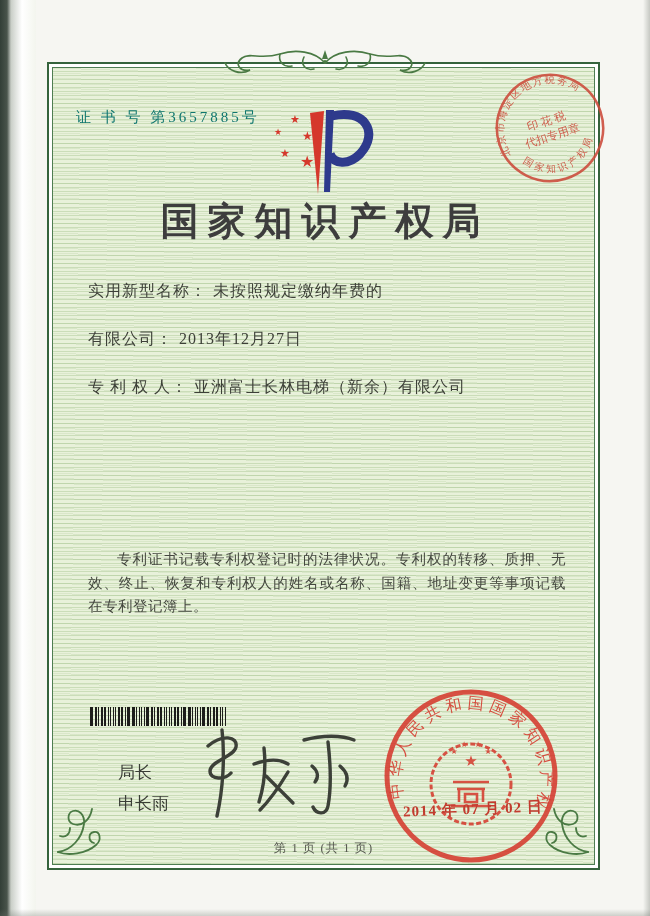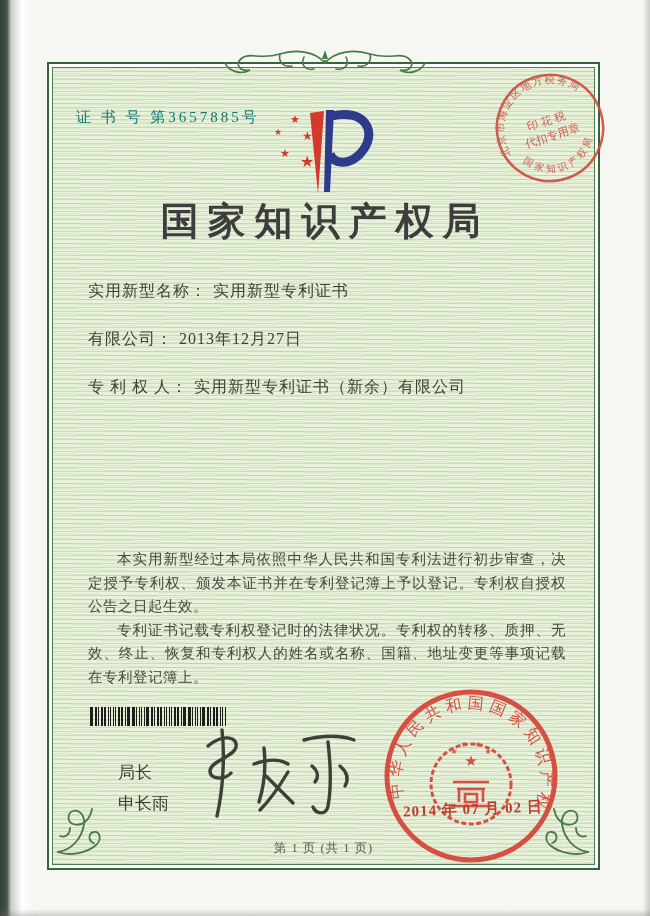--- a/index.html
+++ b/index.html
@@ -126,32 +126,31 @@
     <polygon points="42,7 56,5 50,88" fill="#d5382c"></polygon>
     <polygon points="58,4 66,4 62,86 56,86" fill="#2e3a8c"></polygon>
     <path d="M64,10 C96,2 112,26 92,48 C80,60 66,58 62,48" fill="none" stroke="#2e3a8c" stroke-width="9"></path>
   </svg>
 </div>
 
 <div class="title">国家知识产权局</div>
 
 <div class="fields">
   <div class="frow">
-    <span class="flabel">实用新型名称：</span><span class="fvalue">实用新型专利证书</span>
+    <span class="flabel">实用新型名称：</span><span class="fvalue">未按照规定缴纳年费的</span>
   </div>
   <div class="frow">
     <span class="flabel">有限公司：</span><span class="fvalue">2013年12月27日</span>
   </div>
   <div class="frow">
-    <span class="flabel">专 利 权 人：</span><span class="fvalue">实用新型专利证书（新余）有限公司</span>
+    <span class="flabel">专 利 权 人：</span><span class="fvalue">亚洲富士长林电梯（新余）有限公司</span>
   </div>
 </div>
 
 <div class="paragraphs">
-  <p>本实用新型经过本局依照中华人民共和国专利法进行初步审查，决定授予专利权、颁发本证书并在专利登记簿上予以登记。专利权自授权公告之日起生效。</p>
   <p>专利证书记载专利权登记时的法律状况。专利权的转移、质押、无效、终止、恢复和专利权人的姓名或名称、国籍、地址变更等事项记载在专利登记簿上。</p>
 </div>
 
 <div class="barcode"><span style="display:inline-block;height:100%;width:3px;background:#1d1d1b;margin-right:2px;vertical-align:top;"></span><span style="display:inline-block;height:100%;width:2px;background:#1d1d1b;margin-right:1px;vertical-align:top;"></span><span style="display:inline-block;height:100%;width:1px;background:#1d1d1b;margin-right:2px;vertical-align:top;"></span><span style="display:inline-block;height:100%;width:2px;background:#1d1d1b;margin-right:1px;vertical-align:top;"></span><span style="display:inline-block;height:100%;width:2px;background:#1d1d1b;margin-right:2px;vertical-align:top;"></span><span style="display:inline-block;height:100%;width:1px;background:#1d1d1b;margin-right:1px;vertical-align:top;"></span><span style="display:inline-block;height:100%;width:1px;background:#1d1d1b;margin-right:2px;vertical-align:top;"></span><span style="display:inline-block;height:100%;width:1px;background:#1d1d1b;margin-right:1px;vertical-align:top;"></span><span style="display:inline-block;height:100%;width:1px;background:#1d1d1b;margin-right:2px;vertical-align:top;"></span><span style="display:inline-block;height:100%;width:2px;background:#1d1d1b;margin-right:1px;vertical-align:top;"></span><span style="display:inline-block;height:100%;width:2px;background:#1d1d1b;margin-right:2px;vertical-align:top;"></span><span style="display:inline-block;height:100%;width:1px;background:#1d1d1b;margin-right:1px;vertical-align:top;"></span><span style="display:inline-block;height:100%;width:3px;background:#1d1d1b;margin-right:2px;vertical-align:top;"></span><span style="display:inline-block;height:100%;width:3px;background:#1d1d1b;margin-right:1px;vertical-align:top;"></span><span style="display:inline-block;height:100%;width:1px;background:#1d1d1b;margin-right:2px;vertical-align:top;"></span><span style="display:inline-block;height:100%;width:1px;background:#1d1d1b;margin-right:1px;vertical-align:top;"></span><span style="display:inline-block;height:100%;width:1px;background:#1d1d1b;margin-right:2px;vertical-align:top;"></span><span style="display:inline-block;height:100%;width:1px;background:#1d1d1b;margin-right:1px;vertical-align:top;"></span><span style="display:inline-block;height:100%;width:3px;background:#1d1d1b;margin-right:2px;vertical-align:top;"></span><span style="display:inline-block;height:100%;width:2px;background:#1d1d1b;margin-right:1px;vertical-align:top;"></span><span style="display:inline-block;height:100%;width:1px;background:#1d1d1b;margin-right:2px;vertical-align:top;"></span><span style="display:inline-block;height:100%;width:2px;background:#1d1d1b;margin-right:1px;vertical-align:top;"></span><span style="display:inline-block;height:100%;width:2px;background:#1d1d1b;margin-right:2px;vertical-align:top;"></span><span style="display:inline-block;height:100%;width:1px;background:#1d1d1b;margin-right:1px;vertical-align:top;"></span><span style="display:inline-block;height:100%;width:1px;background:#1d1d1b;margin-right:2px;vertical-align:top;"></span><span style="display:inline-block;height:100%;width:1px;background:#1d1d1b;margin-right:1px;vertical-align:top;"></span><span style="display:inline-block;height:100%;width:1px;background:#1d1d1b;margin-right:2px;vertical-align:top;"></span><span style="display:inline-block;height:100%;width:2px;background:#1d1d1b;margin-right:1px;vertical-align:top;"></span><span style="display:inline-block;height:100%;width:2px;background:#1d1d1b;margin-right:2px;vertical-align:top;"></span><span style="display:inline-block;height:100%;width:1px;background:#1d1d1b;margin-right:1px;vertical-align:top;"></span><span style="display:inline-block;height:100%;width:3px;background:#1d1d1b;margin-right:2px;vertical-align:top;"></span><span style="display:inline-block;height:100%;width:3px;background:#1d1d1b;margin-right:1px;vertical-align:top;"></span><span style="display:inline-block;height:100%;width:1px;background:#1d1d1b;margin-right:2px;vertical-align:top;"></span><span style="display:inline-block;height:100%;width:1px;background:#1d1d1b;margin-right:1px;vertical-align:top;"></span><span style="display:inline-block;height:100%;width:1px;background:#1d1d1b;margin-right:2px;vertical-align:top;"></span><span style="display:inline-block;height:100%;width:1px;background:#1d1d1b;margin-right:1px;vertical-align:top;"></span><span style="display:inline-block;height:100%;width:3px;background:#1d1d1b;margin-right:2px;vertical-align:top;"></span><span style="display:inline-block;height:100%;width:2px;background:#1d1d1b;margin-right:1px;vertical-align:top;"></span><span style="display:inline-block;height:100%;width:1px;background:#1d1d1b;margin-right:2px;vertical-align:top;"></span><span style="display:inline-block;height:100%;width:2px;background:#1d1d1b;margin-right:1px;vertical-align:top;"></span><span style="display:inline-block;height:100%;width:2px;background:#1d1d1b;margin-right:2px;vertical-align:top;"></span><span style="display:inline-block;height:100%;width:1px;background:#1d1d1b;margin-right:1px;vertical-align:top;"></span><span style="display:inline-block;height:100%;width:1px;background:#1d1d1b;margin-right:2px;vertical-align:top;"></span><span style="display:inline-block;height:100%;width:1px;background:#1d1d1b;margin-right:1px;vertical-align:top;"></span></div>
 
 <div class="officer">
   <div>局长</div>
   <div>申长雨</div>
 </div>
 

